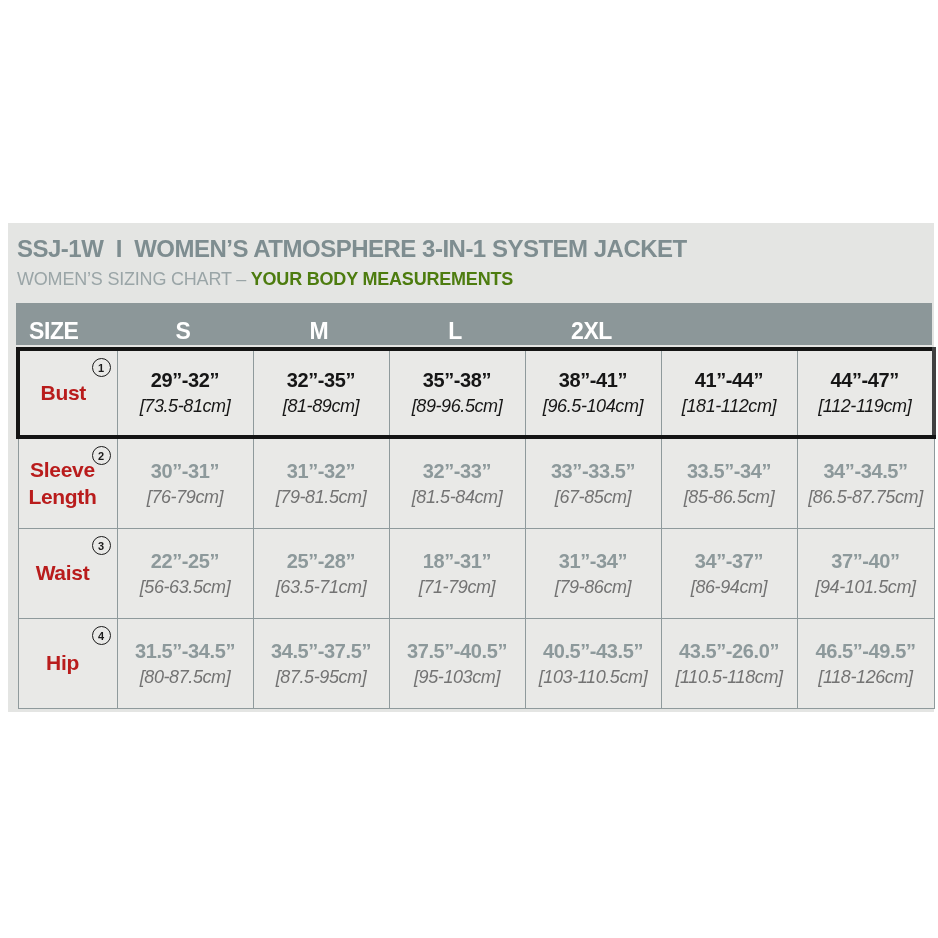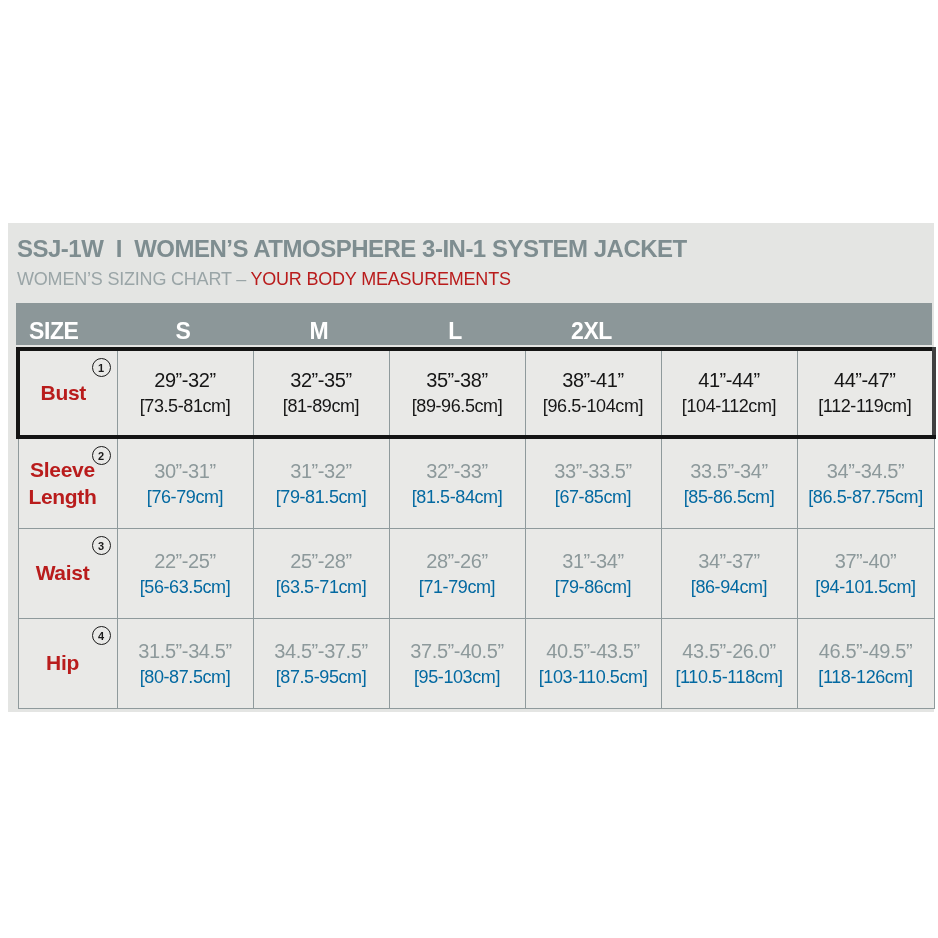--- a/index.html
+++ b/index.html
@@ -11,21 +11,21 @@
     position:absolute; top:223px; left:8px; width:926px; height:489px;
     background:#e4e5e3; box-sizing:border-box; padding:12px 2px 0 8px;
   }
   .title {
     font-size:24px; font-weight:bold; color:#7e8d90;
     letter-spacing:-0.5px; white-space:pre; margin:0 0 6px 1px;
   }
   .subtitle {
     font-size:18px; color:#9aa5a7; letter-spacing:-0.2px; margin:0 0 13px 1px;
   }
-  .subtitle .bold { font-weight:normal; color:#b91c1c; }
+  .subtitle .bold { font-weight:bold; color:#4d7c0f; }
 
   .thead {
     display:flex; width:916px; height:42px; background:#8c9799;
     align-items:flex-end;
   }
   .th {
     width:136px; display:flex; align-items:center; justify-content:center;
     color:#ffffff; font-weight:bold; font-size:23px; letter-spacing:-0.4px;
     box-sizing:border-box;
   }
@@ -45,26 +45,26 @@
   .lbl-text {
     font-size:21px; font-weight:bold; color:#b91c1c; line-height:1.25;
     letter-spacing:-0.3px; display:block; padding-right:18px;padding-left:8px;
   }
   .note {
     position:absolute; top:7px; right:6px; width:17px; height:17px;
     border:1.5px solid #1a1a1a; border-radius:50%;
     display:flex; align-items:center; justify-content:center;
     font-size:11px; font-weight:bold; color:#1a1a1a; background:transparent;
   }
-  .in { font-size:20px; font-weight:normal; letter-spacing:-0.4px; }
-  .cm { font-size:18px; margin-top:4px; letter-spacing:-0.4px; }
+  .in { font-size:20px; font-weight:bold; letter-spacing:-0.4px; }
+  .cm { font-size:18px; margin-top:4px; letter-spacing:-0.4px;font-style:italic; }
 
   tr.row td { height:89px; }
   tr.row .in { color:#8d999b; }
-  tr.row .cm { color:#0369a1; }
+  tr.row .cm { color:#737373; }
 
   tr.hl td { height:84px; border-top:4px solid #141414; border-bottom:4px solid #141414; }
   tr.hl td:first-child { border-left:4px solid #141414; }
   tr.hl td:last-child  { border-right:4px solid #404040; }
   tr.hl .in { color:#161616; }
   tr.hl .cm { color:#161616; }
 </style>
 </head>
 <body>
 
@@ -113,21 +113,21 @@
         <td>
               <div class="in">35”-38”</div>
               <div class="cm">[89-96.5cm]</div>
             </td>
         <td>
               <div class="in">38”-41”</div>
               <div class="cm">[96.5-104cm]</div>
             </td>
         <td>
               <div class="in">41”-44”</div>
-              <div class="cm">[104-112cm]</div>
+              <div class="cm">[181-112cm]</div>
             </td>
         <td>
               <div class="in">44”-47”</div>
               <div class="cm">[112-119cm]</div>
             </td>
       </tr>
 
       <tr class="row">
         <td class="lbl">
           <span class="lbl-text">Sleeve Length</span>
@@ -166,21 +166,21 @@
         </td>
         <td>
               <div class="in">22”-25”</div>
               <div class="cm">[56-63.5cm]</div>
             </td>
         <td>
               <div class="in">25”-28”</div>
               <div class="cm">[63.5-71cm]</div>
             </td>
         <td>
-              <div class="in">28”-26”</div>
+              <div class="in">18”-31”</div>
               <div class="cm">[71-79cm]</div>
             </td>
         <td>
               <div class="in">31”-34”</div>
               <div class="cm">[79-86cm]</div>
             </td>
         <td>
               <div class="in">34”-37”</div>
               <div class="cm">[86-94cm]</div>
             </td>

